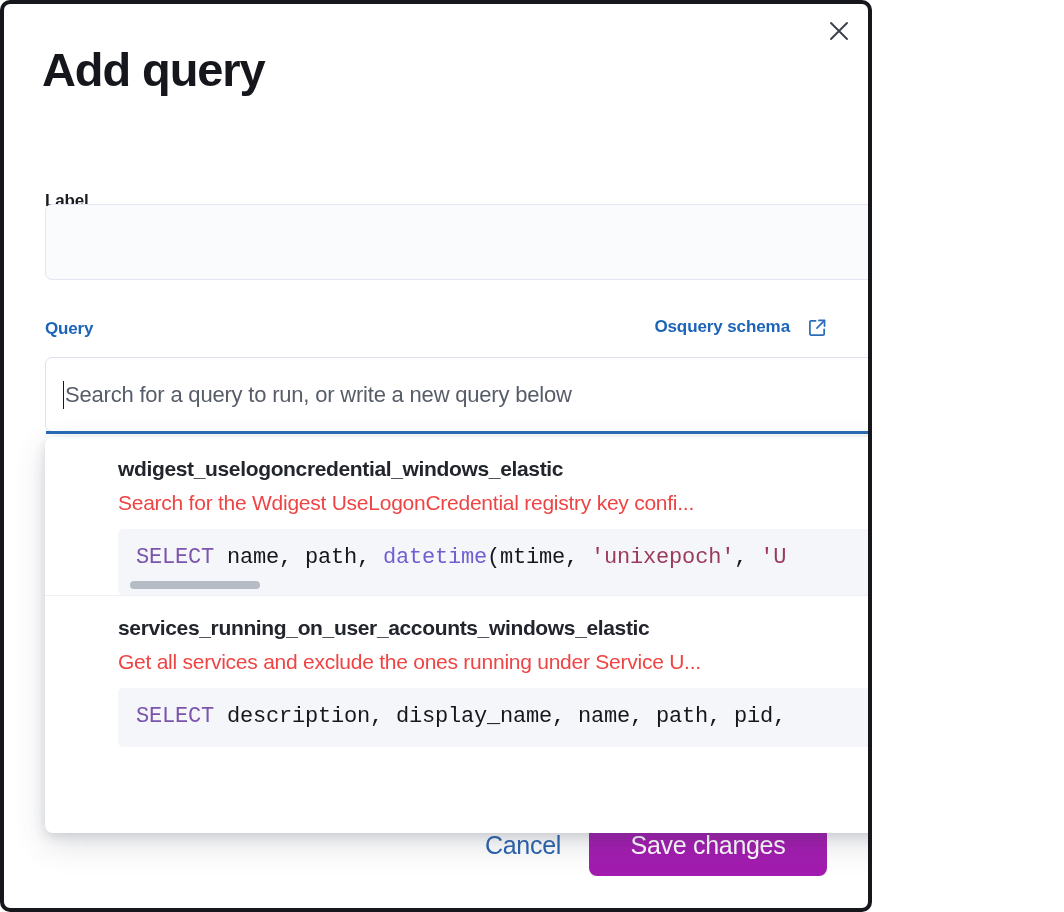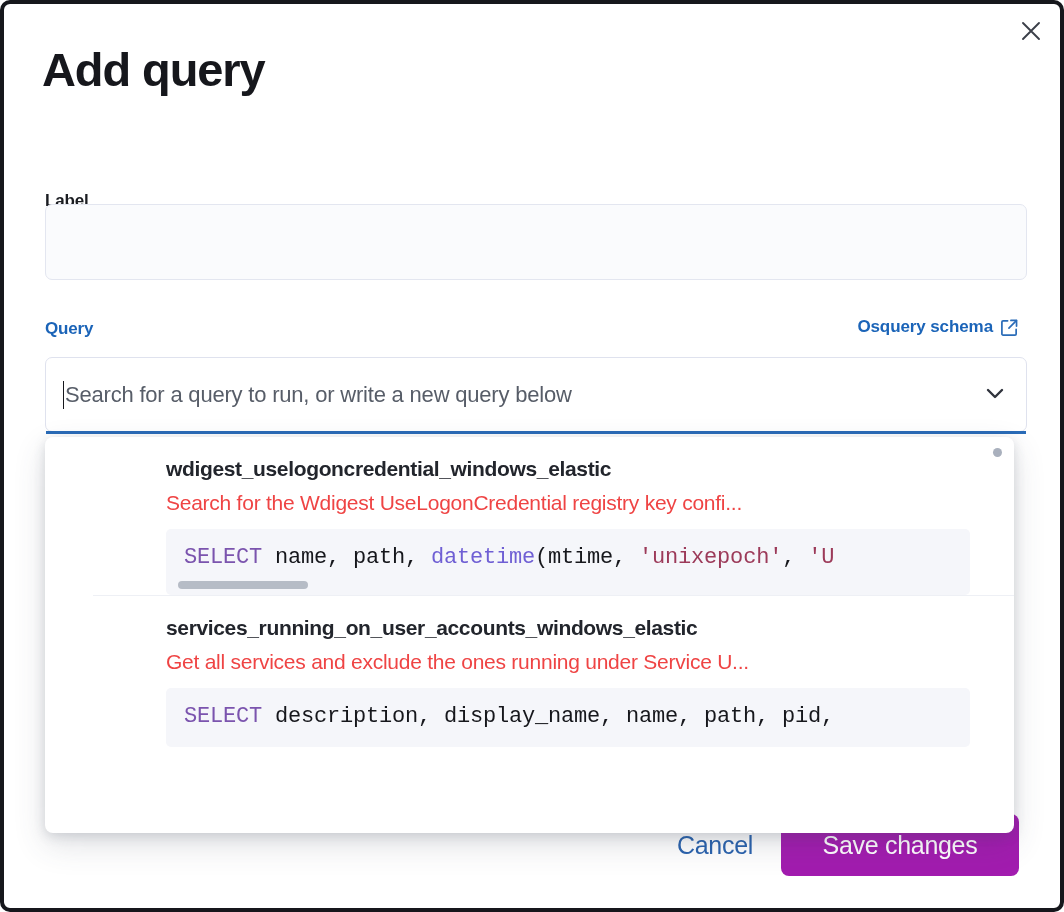--- a/index.html
+++ b/index.html
@@ -8,21 +8,21 @@
     margin: 0; padding: 0;
     width: 1064px; height: 912px;
     background: #ffffff;
     font-family: "Liberation Sans", sans-serif;
     overflow: hidden;
   }
 
   
   .modal-frame {
     position: relative;
-    width: 1064px; height: 912px;
+    width: 872px; height: 912px;
     background: #ffffff;
     border: 4px solid #16171c;
     border-radius: 10px;
     overflow: hidden;
   }
 
   
   .close-btn {
     position: absolute;
     top: 10px; right: 12px;
@@ -75,21 +75,21 @@
   
   .query-label {
     left: 41px; top: 315px;
     color: #1b64b8;
     font-size: 17px;
     font-weight: 700;
   }
   .schema-link {
     position: absolute;
     right: 41px; top: 313px;
-    display: flex; align-items: center; gap: 7px;
+    display: flex; align-items: center; gap: 18px;
     color: #1b64b8;
     font-size: 17px;
     font-weight: 700;
     text-decoration: none;
     letter-spacing: -0.1px;
     cursor: pointer;
   }
   .schema-link svg { display: block; }
 
   
@@ -131,21 +131,20 @@
   .dropdown {
     position: absolute;
     left: 41px; top: 433px;
     width: 969px;
     height: 396px;
     background: #ffffff;
     border-radius: 8px;
     box-shadow: 0 3px 12px rgba(60,70,90,0.18), 0 12px 32px rgba(60,70,90,0.16);
     overflow: hidden;
     z-index: 40;
-    padding-left: 48px;
   }
   .dd-scrolldot {
     position: absolute;
     top: 11px; right: 12px;
     width: 9px; height: 9px;
     border-radius: 50%;
     background: #a9b0bd;
     z-index: 3;
   }
   .dd-item {

